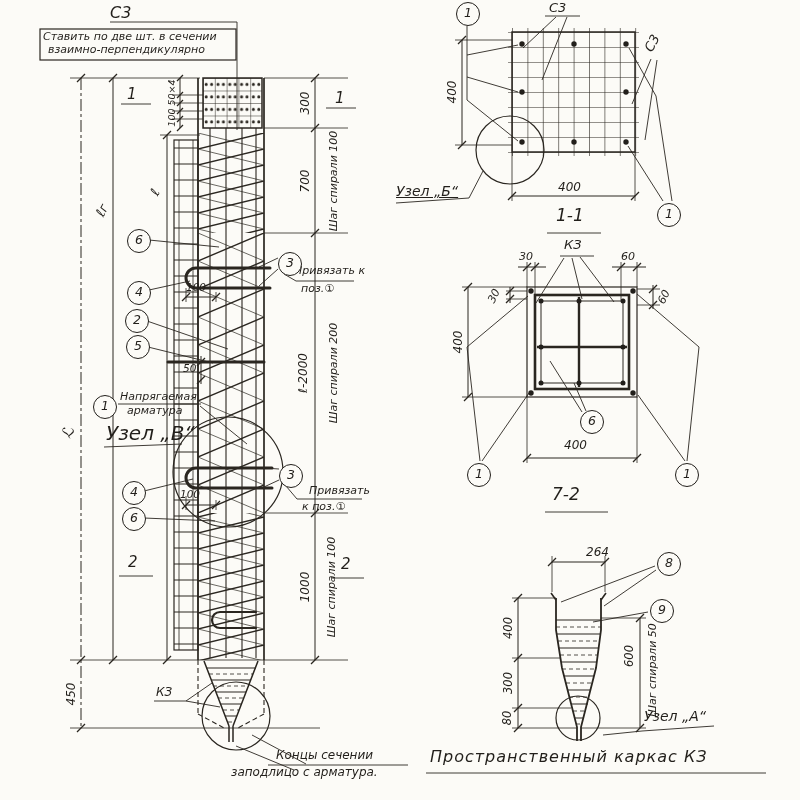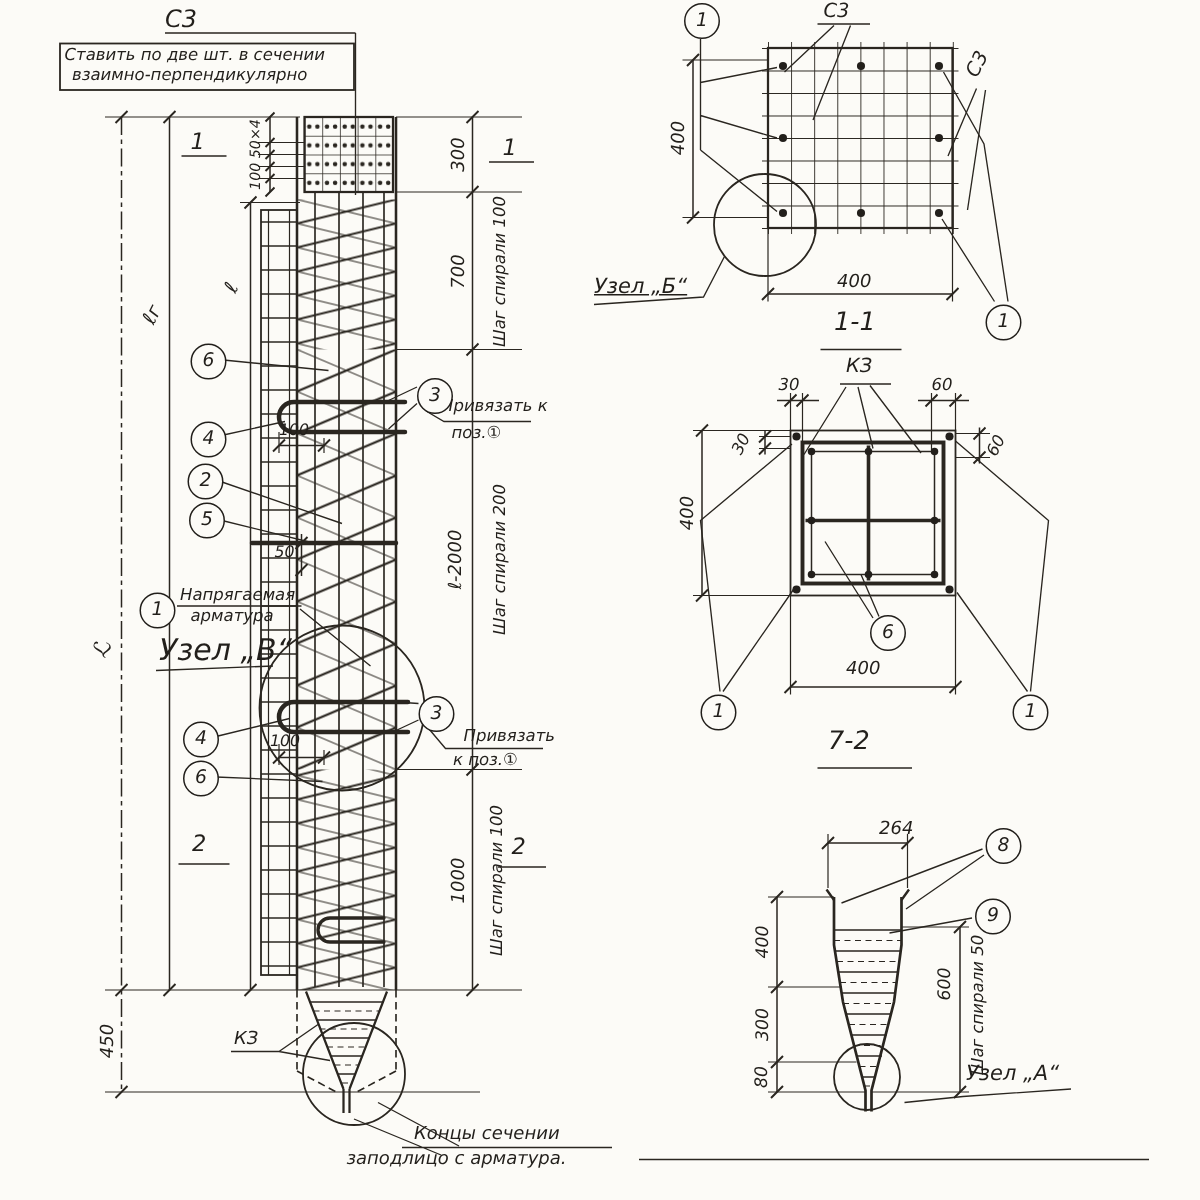--- a/index.html
+++ b/index.html
@@ -237,20 +237,21 @@
 <div class="lbl" style="left:564px;top:439px;font-size:12px;">400</div>
 <div class="lbl" style="left:552px;top:485px;font-size:17px;">7-2</div>
 
 <div class="lbl" style="left:586px;top:546px;font-size:12px;">264</div>
 <div class="vl" style="left:508px;top:628px;font-size:11.5px;">400</div>
 <div class="vl" style="left:508px;top:683px;font-size:11.5px;">300</div>
 <div class="vl" style="left:507px;top:718px;font-size:11.5px;">80</div>
 <div class="vl" style="left:629px;top:656px;font-size:11.5px;">600</div>
 <div class="vl" style="left:652px;top:670px;font-size:11px;">Шаг спирали 50</div>
 <div class="lbl" style="left:644px;top:709px;font-size:14px;">Узел „А“</div>
+<div class="lbl" style="left:430px;top:748px;font-size:16px;letter-spacing:1px;">Пространственный каркас КЗ</div>
 
 <div class="co" style="left:127px;top:229px;">6</div>
 <div class="co" style="left:278px;top:252px;">3</div>
 <div class="co" style="left:127px;top:281px;">4</div>
 <div class="co" style="left:125px;top:309px;">2</div>
 <div class="co" style="left:126px;top:335px;">5</div>
 <div class="co" style="left:93px;top:395px;">1</div>
 <div class="co" style="left:122px;top:481px;">4</div>
 <div class="co" style="left:122px;top:507px;">6</div>
 <div class="co" style="left:279px;top:464px;">3</div>

